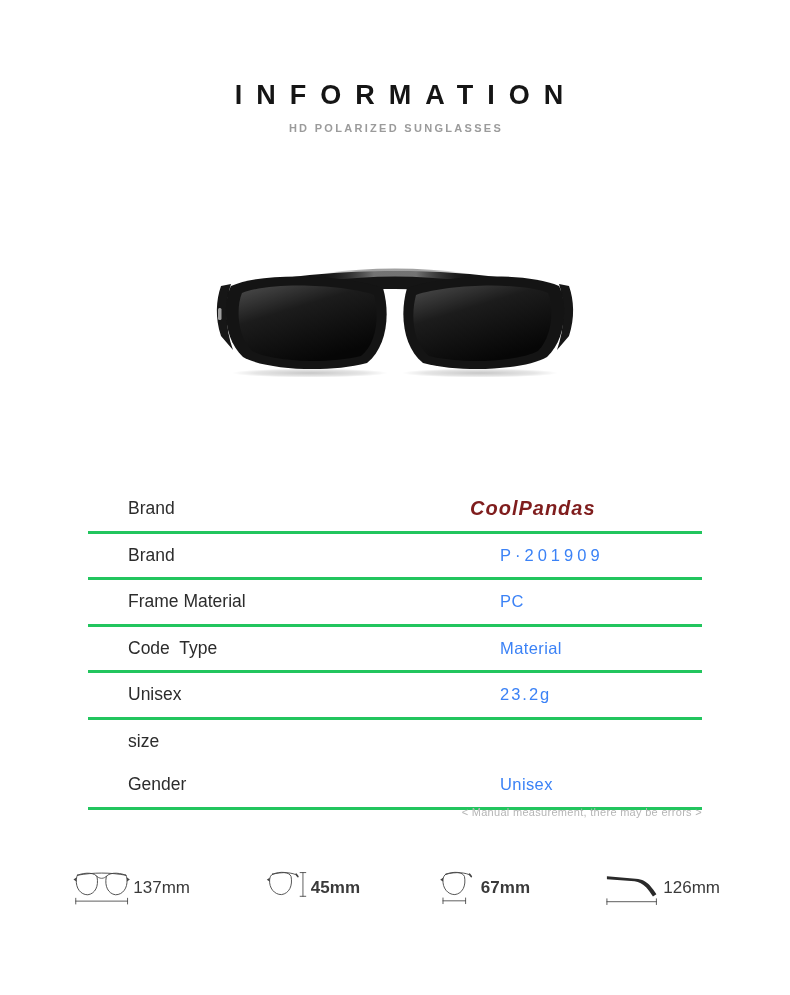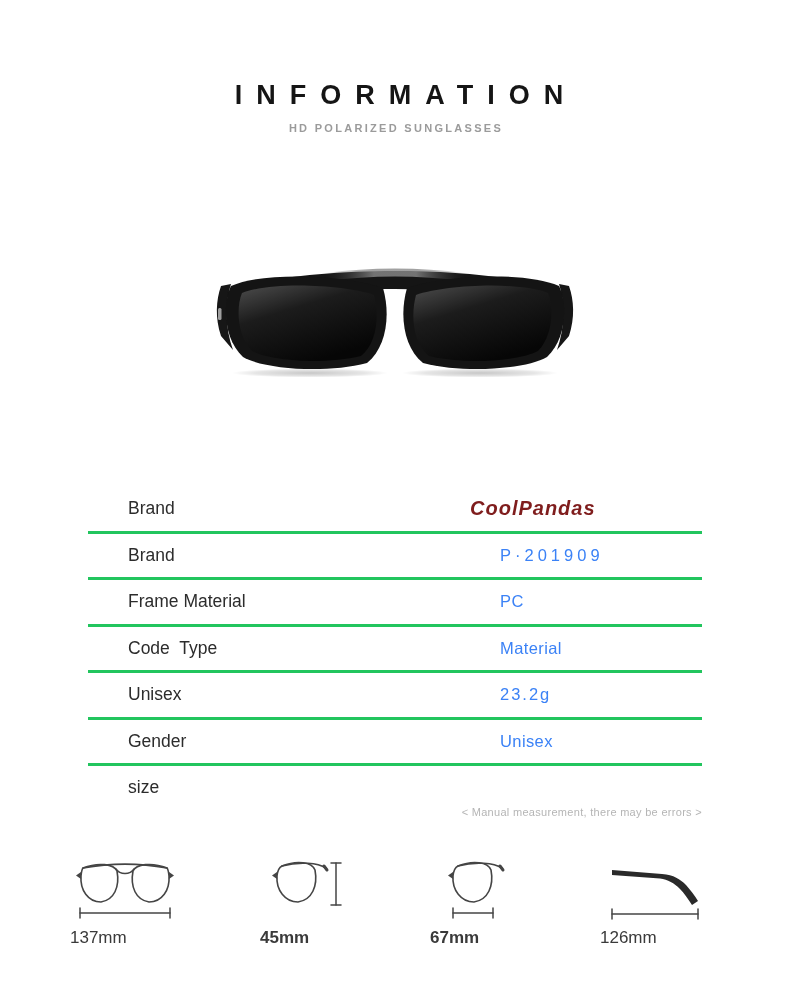--- a/index.html
+++ b/index.html
@@ -46,21 +46,21 @@
   .note {
     position:absolute; left:88px; top:806px; width:614px;
     text-align:right; font-size:11px; color:#b5b5b5; letter-spacing:0.3px;
   }
 
   
   .meas-row {
     position:absolute; left:70px; top:848px; width:650px;
     display:flex; justify-content:space-between;
   }
-  .meas-item { display:flex; flex-direction:column; align-items:flex-start; }
+  .meas-item { display:flex; flex-direction:row; align-items:center; }
   .meas-item .m-label { margin-top:6px; font-size:17px; color:#3a3a3a; }
   .w120 { width:120px; } .w100 { width:100px;font-weight:bold; }
 </style>
 </head>
 <body>
 
 <div class="page">
 
   <div class="title">INFORMATION</div>
   <div class="subtitle">HD POLARIZED SUNGLASSES</div>
@@ -117,27 +117,27 @@
       <div class="spec-value">PC</div>
     </div>
     <div class="spec-row">
       <div class="spec-label">Code  Type</div>
       <div class="spec-value">Material</div>
     </div>
     <div class="spec-row">
       <div class="spec-label">Unisex</div>
       <div class="spec-value v-weight">23.2g</div>
     </div>
+    <div class="spec-row last">
+      <div class="spec-label">size</div>
+      <div class="spec-value"></div>
+    </div>
     <div class="spec-row">
       <div class="spec-label">Gender</div>
       <div class="spec-value">Unisex</div>
-    </div>
-    <div class="spec-row last">
-      <div class="spec-label">size</div>
-      <div class="spec-value"></div>
     </div>
   </div>
 
   <div class="note">&lt; Manual measurement, there may be errors &gt;</div>
 
   <div class="meas-row">
 
     <div class="meas-item w120">
       <svg width="110" height="74" viewBox="0 0 110 74" fill="none" stroke="#454545" stroke-width="1.6" stroke-linecap="round">
         <path d="M 13,20 C 40,15 70,15 97,20"></path>

